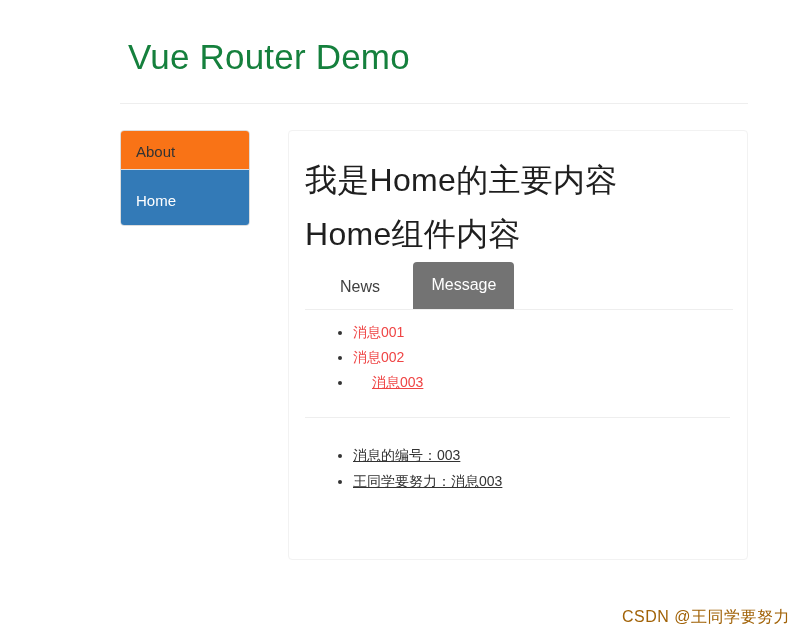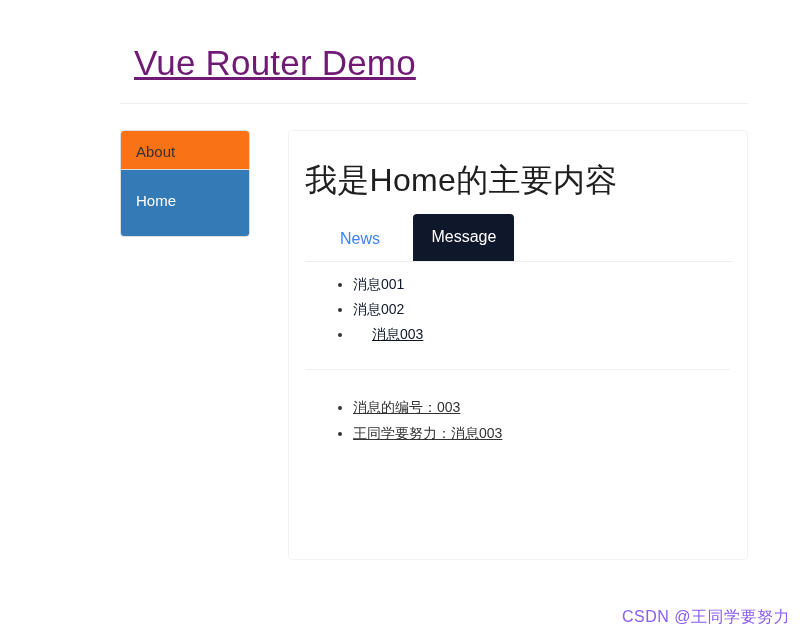--- a/index.html
+++ b/index.html
@@ -20,24 +20,23 @@
   .page-header {
     position: absolute;
     left: 120px;
     top: 30px;
     width: 628px;
   }
   .page-title {
     font-size: 35px;
     font-weight: 400;
     line-height: 1.1;
-    color: #701a75;
-    margin: 14px;
+    color: #15803d;
+    margin: 8px;
     letter-spacing: 0.2px;
-    text-decoration: underline;
   }
   .header-rule {
     position: absolute;
     left: 120px;
     top: 103px;
     width: 628px;
     height: 1px;
     background: #eeeeee;
   }
 
@@ -59,21 +58,21 @@
     line-height: 1.42;
     color: #333333;
     text-decoration: none;
     background: #f97316;
     border-bottom: 1px solid #dddddd;
     box-sizing: border-box;
     height: 39px;
   }
   .sidebar-item:last-child {
     border-bottom: none;
-    height: 66px;
+    height: 55px;
     padding-top: 20px;
   }
   .sidebar-item.active {
     background: #337ab7;
     color: #ffffff;
     border-color: #337ab7;
   }
 
   
   .content-panel {
@@ -118,42 +117,42 @@
     display: inline-block;
     padding: 10px 15px;
     font-size: 16px;
     line-height: 1.42;
     color: #337ab7;
     text-decoration: none;
     border-radius: 4px 4px 0 0;
     vertical-align: bottom;
   }
   .tab.plain {
-    color: #3b82f6;
+    color: #404040;
   }
   .tab.active {
-    background: #0f172a;
+    background: #737373;
     color: #ffffff;
     margin-left: 14px;
     padding: 12px 18px;
   }
 
   
   .msg-list {
     margin: 10px 0 0 0;
     padding-left: 48px;
     list-style: disc;
   }
   .msg-list li {
     font-size: 14px;
     line-height: 25px;
     color: #333333;
   }
   .msg-link {
-    color: #0f172a;
+    color: #ef4444;
     text-decoration: none;
     font-size: 14px;
   }
   .msg-link.current {
     text-decoration: underline;
     margin-left: 19px;
   }
 
   .detail-rule {
     margin: 22px 0 0 0;
@@ -174,21 +173,21 @@
     color: #333333;
     text-decoration: underline;
   }
 
   
   .watermark {
     position: absolute;
     right: 18px;
     bottom: 8px;
     font-size: 16px;
-    color: #8b5cf6;
+    color: #a16207;
     letter-spacing: 0.5px;
     white-space: nowrap;
   }
 </style>
 </head>
 <body>
 
 <div class="page-header">
   <h1 class="page-title">Vue Router Demo</h1>
 </div>
@@ -197,20 +196,21 @@
 <nav class="sidebar">
   <a href="#" class="sidebar-item">About</a>
   <a href="#" class="sidebar-item active">Home</a>
 </nav>
 
 <div class="content-panel"></div>
 
 <div class="content-inner">
 
   <h2 class="content-heading">我是Home的主要内容</h2>
+  <h2 class="content-heading second">Home组件内容</h2>
 
   <div class="tabs">
     <a href="#" class="tab plain">News</a>
     <a href="#" class="tab active">Message</a>
   </div>
 
   <ul class="msg-list">
     <li>
       <a href="#" class="msg-link">消息001</a>
     </li>

